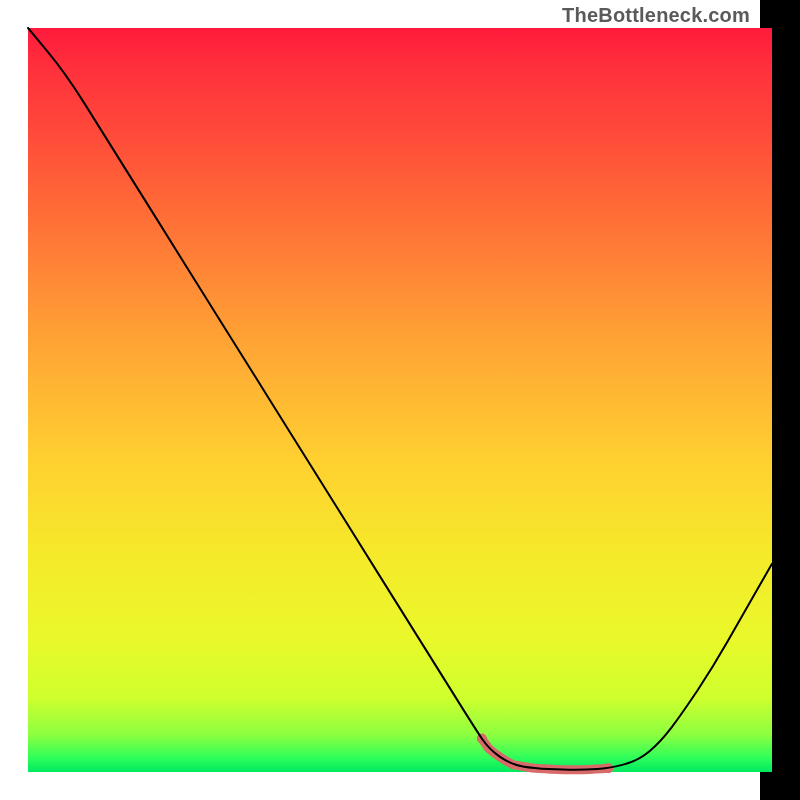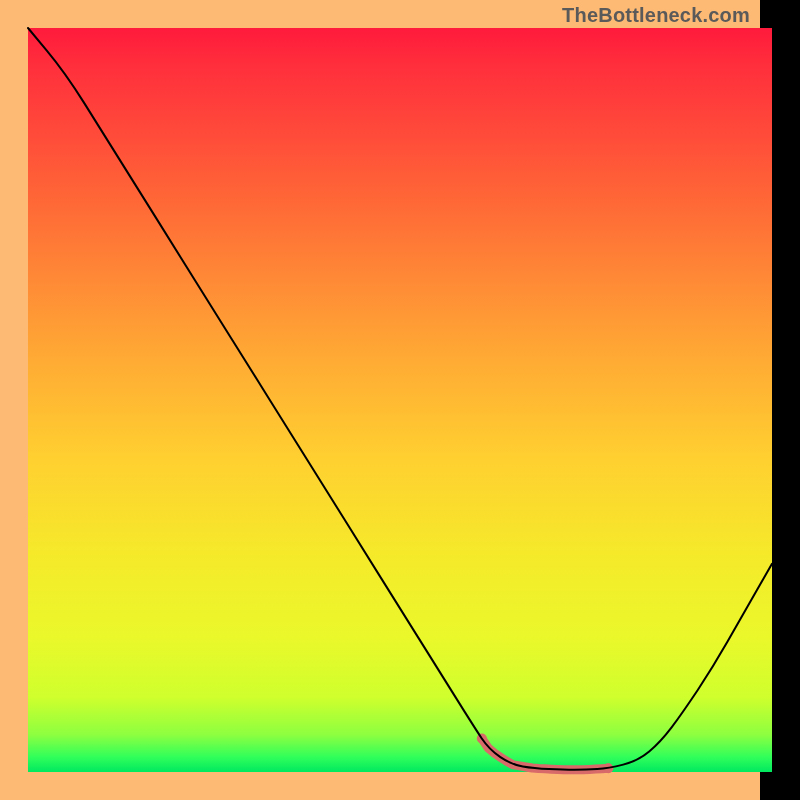--- a/index.html
+++ b/index.html
@@ -9,21 +9,21 @@
     height: 800px;
     background: #000;
     overflow: hidden;
   }
   .frame {
     position: absolute;
     left: 0;
     top: 0;
     width: 760px;
     height: 800px;
-    background: #fdba74;
+    background: #ffffff;
   }
   .plot-area {
     position: absolute;
     left: 28px;
     top: 28px;
     width: 744px;
     height: 744px;
     
     background: linear-gradient(to bottom,
       #ff1a3c 0%,

